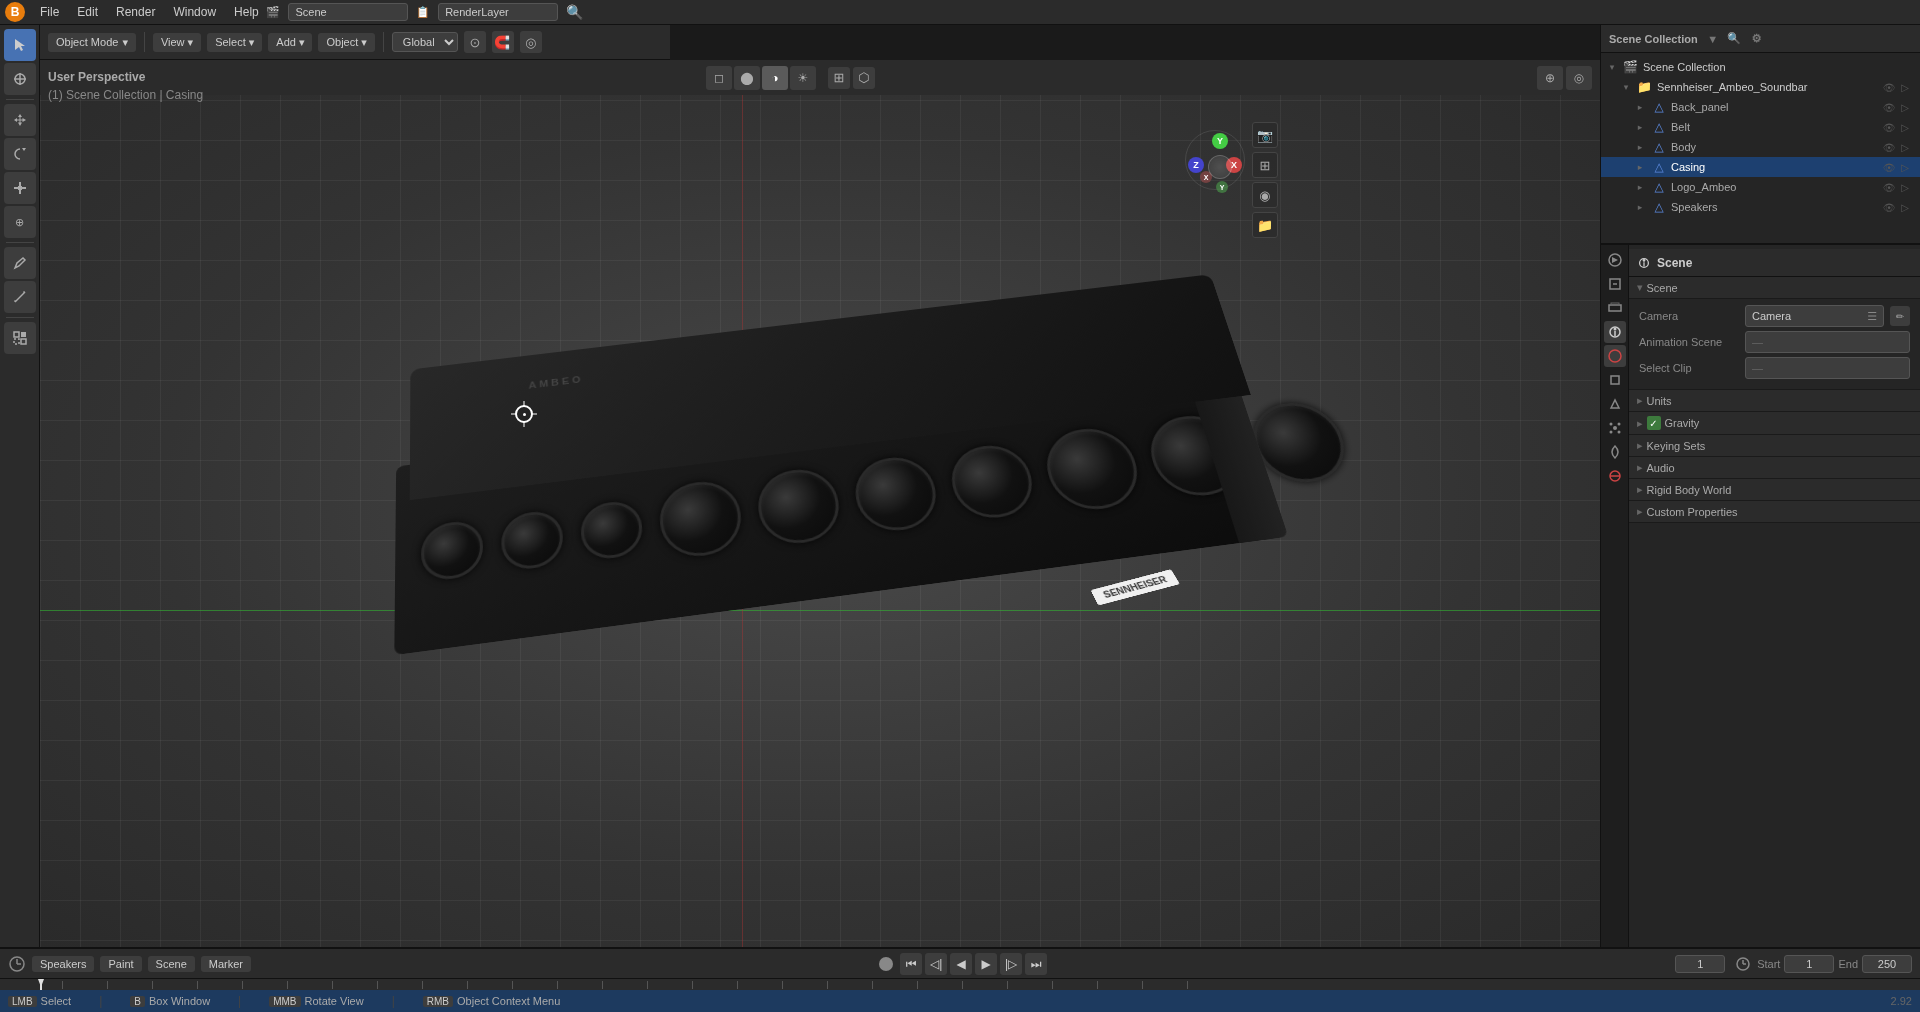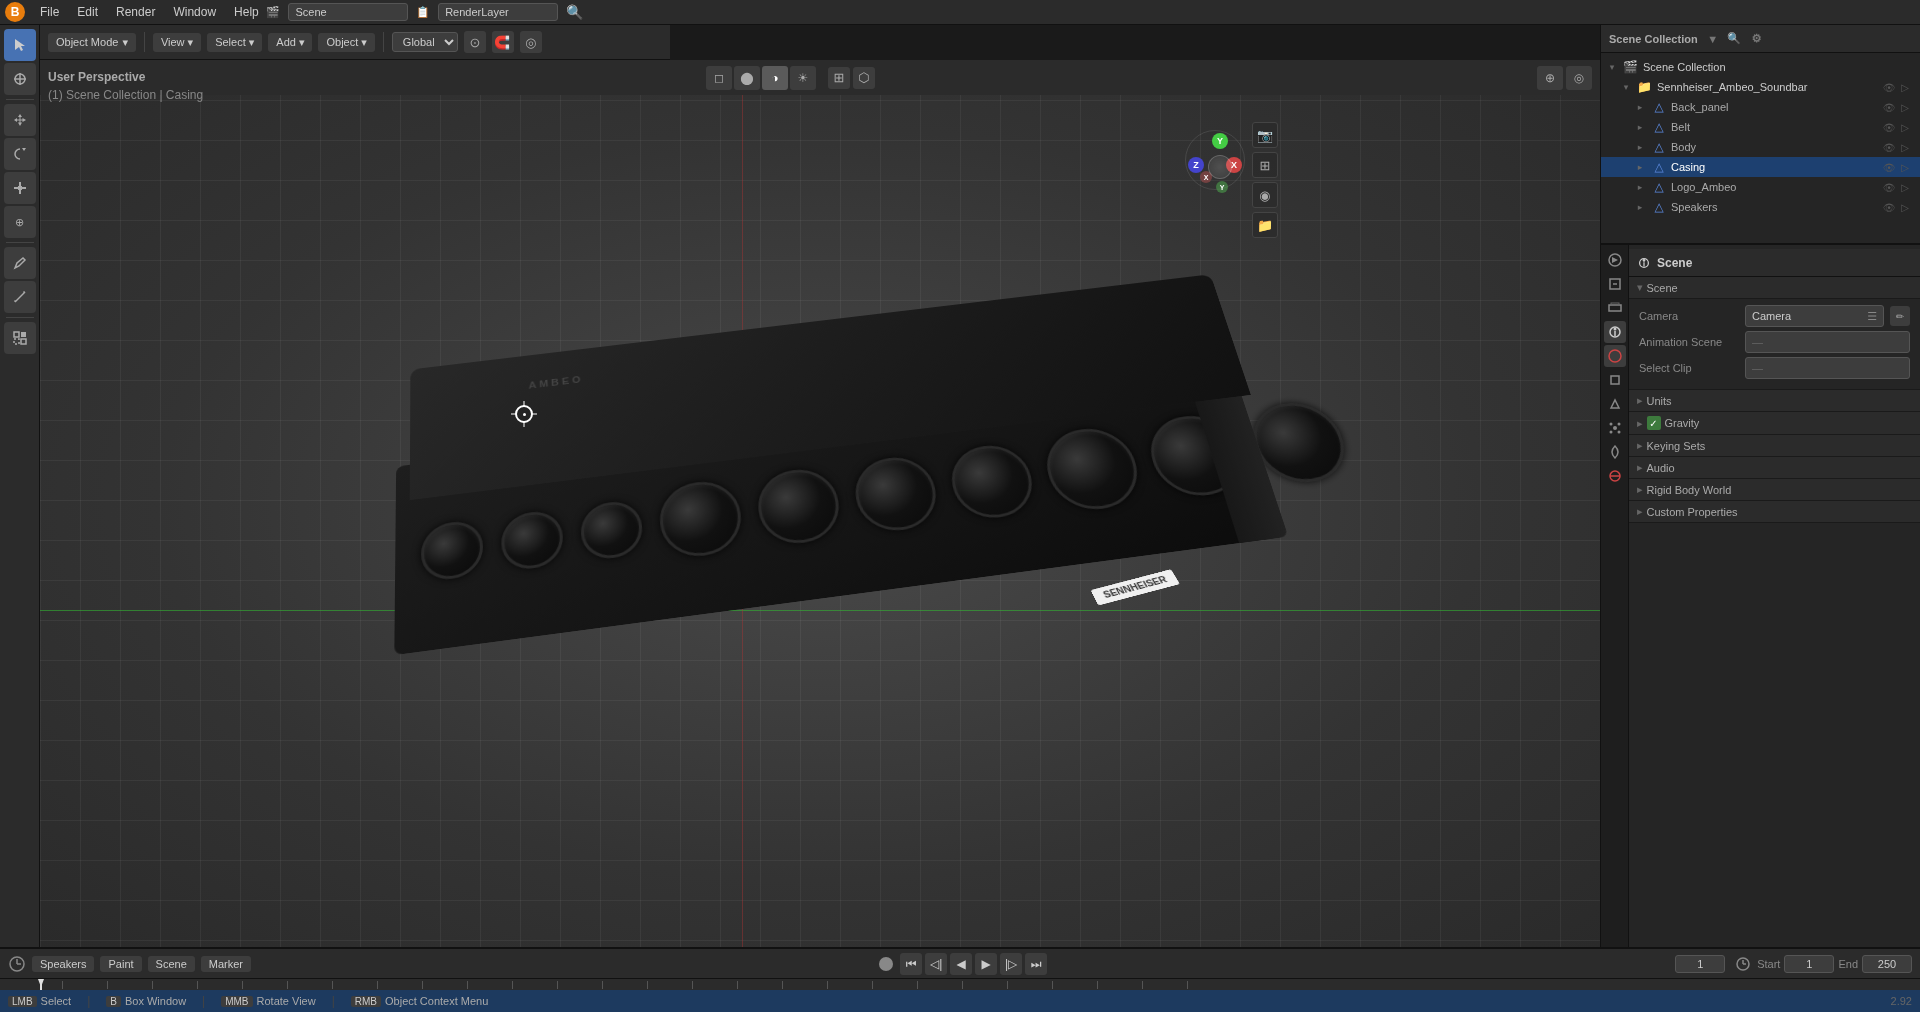--- a/index.html
+++ b/index.html
@@ -609,21 +609,21 @@
     #status-bar {
       position: absolute;
       bottom: 0;
       left: 0;
       right: 0;
       height: 22px;
       background: #1d3a5f;
       display: flex;
       align-items: center;
       padding: 8px 8px;
-      gap: 16px;
+      gap: 28px;
       z-index: 200;
     }
     .status-item {
       display: flex;
       align-items: center;
       gap: 4px;
       font-size: 11px;
       color: #aaa;
     }
     .status-key {

